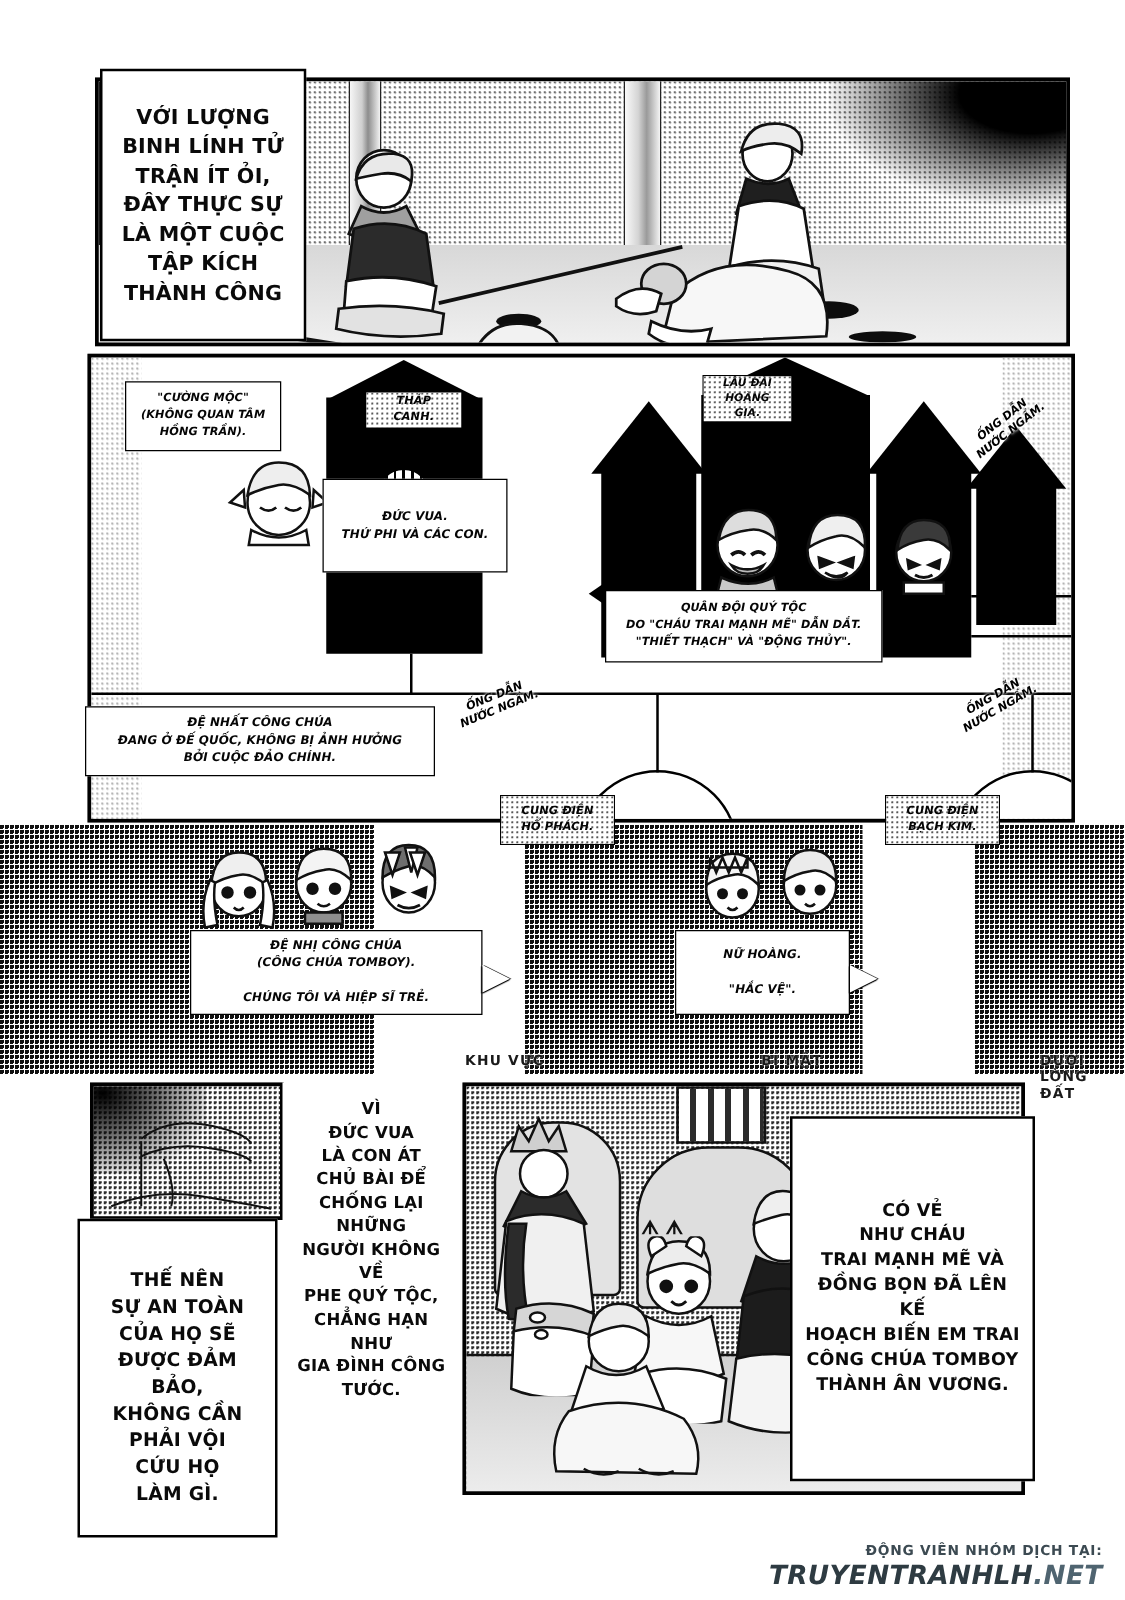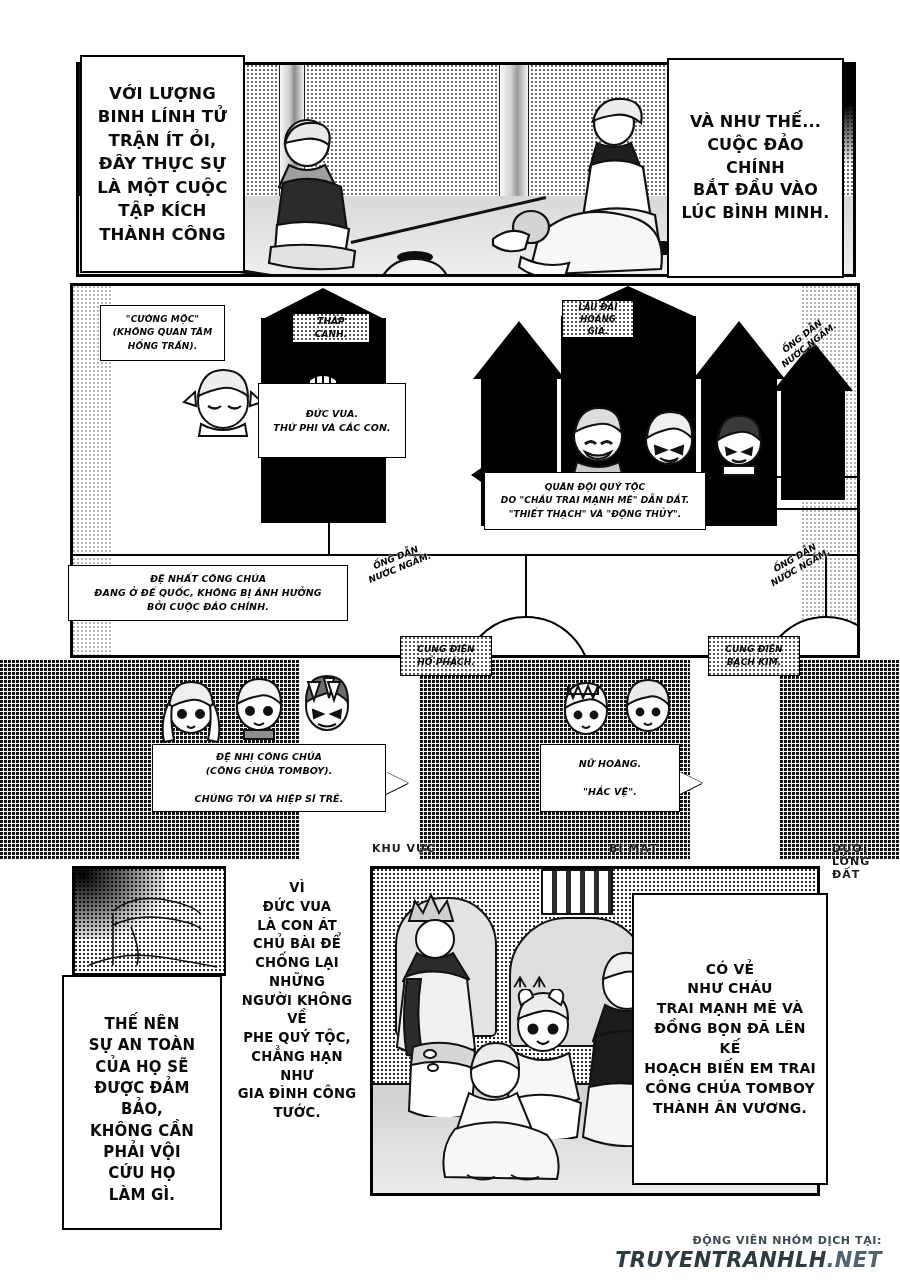--- a/index.html
+++ b/index.html
@@ -256,26 +256,20 @@
   <div class="cap" style="left:80px; top:55px; width:165px; height:218px;">
     <div class="txt" style="font-size:16.5px;">VỚI LƯỢNG
 BINH LÍNH TỬ
 TRẬN ÍT ỎI,
 ĐÂY THỰC SỰ
 LÀ MỘT CUỘC
 TẬP KÍCH
 THÀNH CÔNG</div>
   </div>
 
-  <div class="cap" style="left:667px; top:58px; width:177px; height:220px;">
-    <div class="txt" style="font-size:16px;">VÀ NHƯ THẾ...
-CUỘC ĐẢO CHÍNH
-BẮT ĐẦU VÀO
-LÚC BÌNH MINH.</div>
-  </div>
 
   <div class="panel" style="left:70px; top:283px; width:790px; height:375px;">
     <div class="scene-bg" style="background:#fff;"></div>
 
     <div class="tone-light" style="position:absolute;left:0;top:0;width:40px;height:375px;opacity:.5;"></div>
     <div class="tone-light" style="position:absolute;right:0;top:0;width:55px;height:375px;opacity:.5;"></div>
 
     <div class="hline" style="left:0;top:268px;width:790px;height:2px;"></div>
 
     <div class="blk" style="left:188px;top:32px;width:125px;height:205px;"></div>

